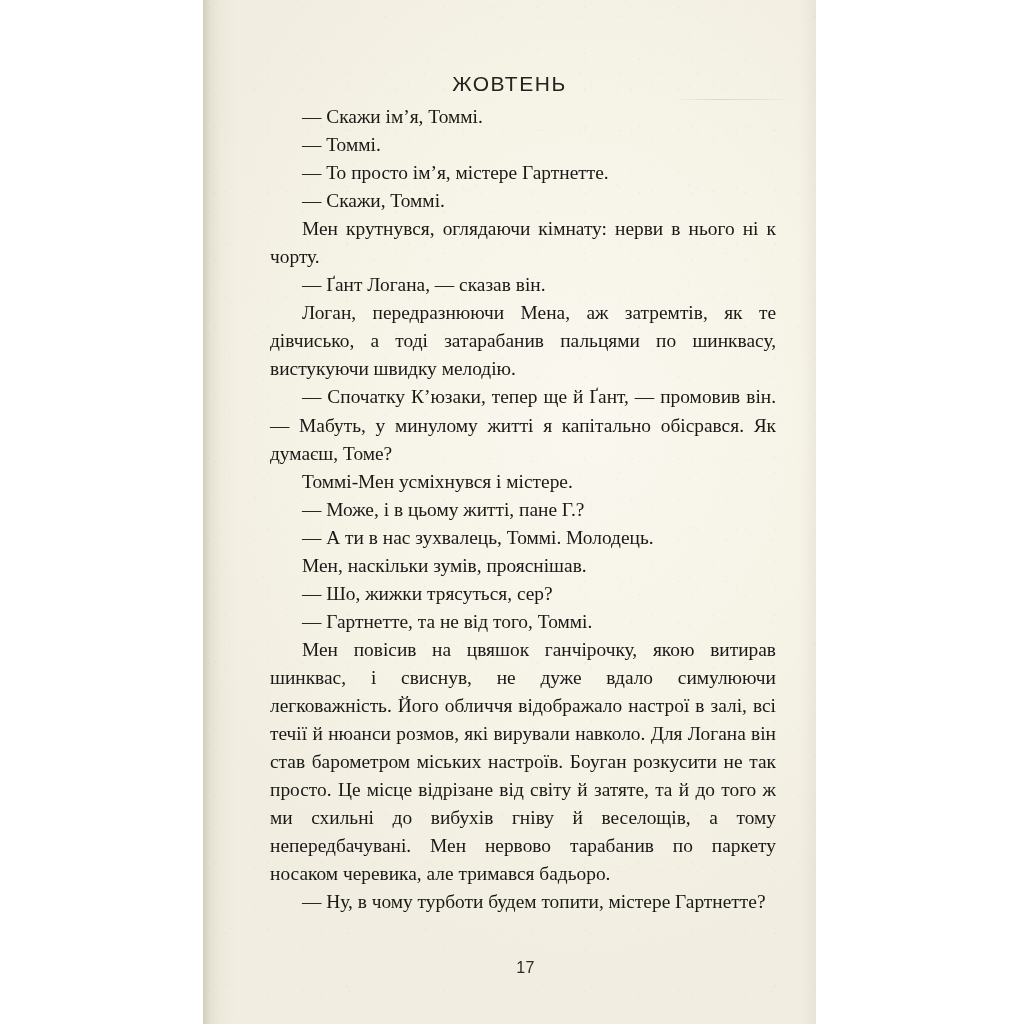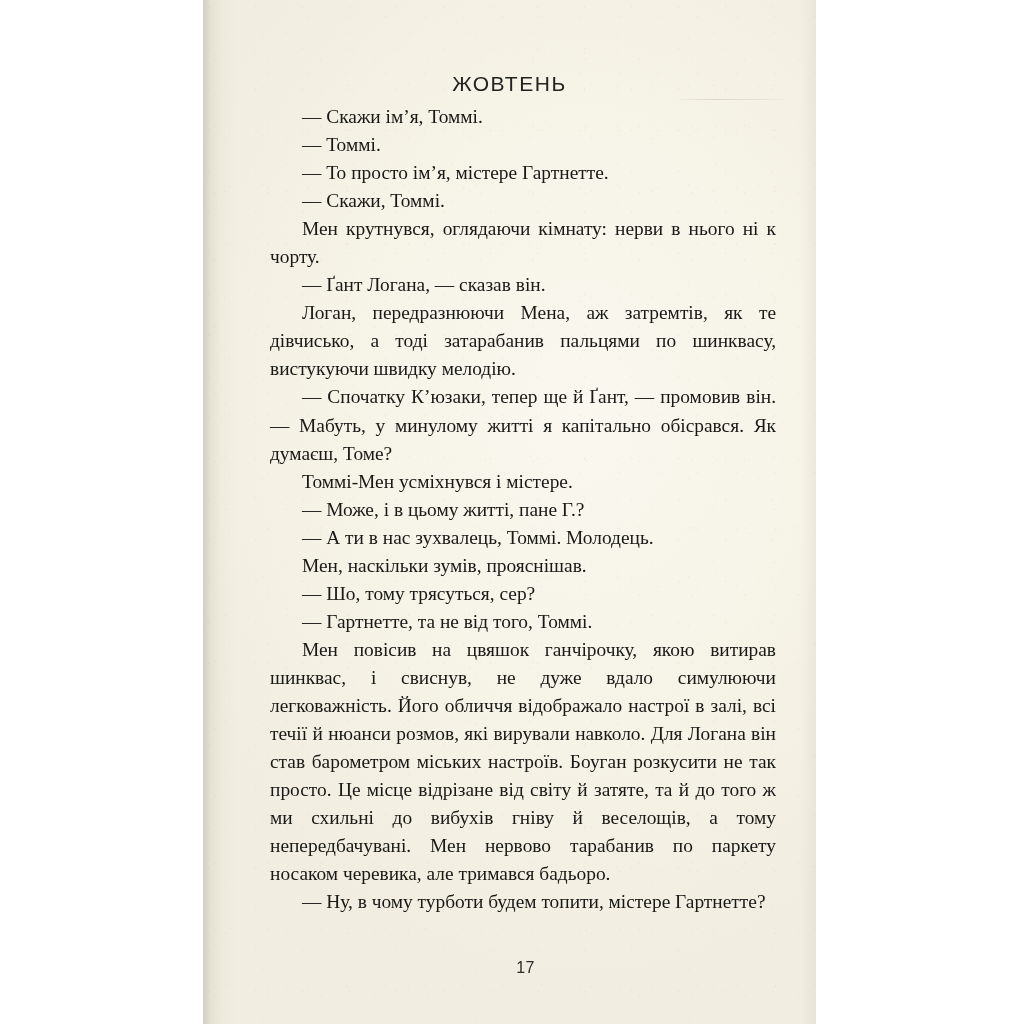--- a/index.html
+++ b/index.html
@@ -164,21 +164,21 @@
       <p class="short">— То просто ім’я, містере Гартнетте.</p>
       <p class="short">— Скажи, Томмі.</p>
       <p>Мен крутнувся, оглядаючи кімнату: нерви в нього ні к чорту.</p>
       <p class="short">— Ґант Логана, — сказав він.</p>
       <p>Логан, передразнюючи Мена, аж затремтів, як те дівчисько, а тоді затарабанив пальцями по шинквасу, вистукуючи швидку мелодію.</p>
       <p>— Спочатку К’юзаки, тепер ще й Ґант, — промовив він. — Мабуть, у минулому житті я капітально обісрався. Як думаєш, Томе?</p>
       <p class="short">Томмі-Мен усміхнувся і містере.</p>
       <p class="short">— Може, і в цьому житті, пане Г.?</p>
       <p class="short">— А ти в нас зухвалець, Томмі. Молодець.</p>
       <p class="short">Мен, наскільки зумів, прояснішав.</p>
-      <p class="short">— Шо, тому трясуться, сер?</p>
+      <p class="short">— Шо, жижки трясуться, сер?</p>
       <p class="short">— Гартнетте, та не від того, Томмі.</p>
       <p>Мен повісив на цвяшок ганчірочку, якою витирав шинквас, і свиснув, не дуже вдало симулюючи легковажність. Його обличчя відображало настрої в залі, всі течії й нюанси розмов, які вирували навколо. Для Логана він став барометром міських настроїв. Боуган розкусити не так просто. Це місце відрізане від світу й затяте, та й до того ж ми схильні до вибухів гніву й веселощів, а тому непередбачувані. Мен нервово тарабанив по паркету носаком черевика, але тримався бадьоро.</p>
       <p>— Ну, в чому турботи будем топити, містере Гартнетте?</p>
     </div>
 
     <div class="folio">17</div>
 
   </div>
 </div>
 

